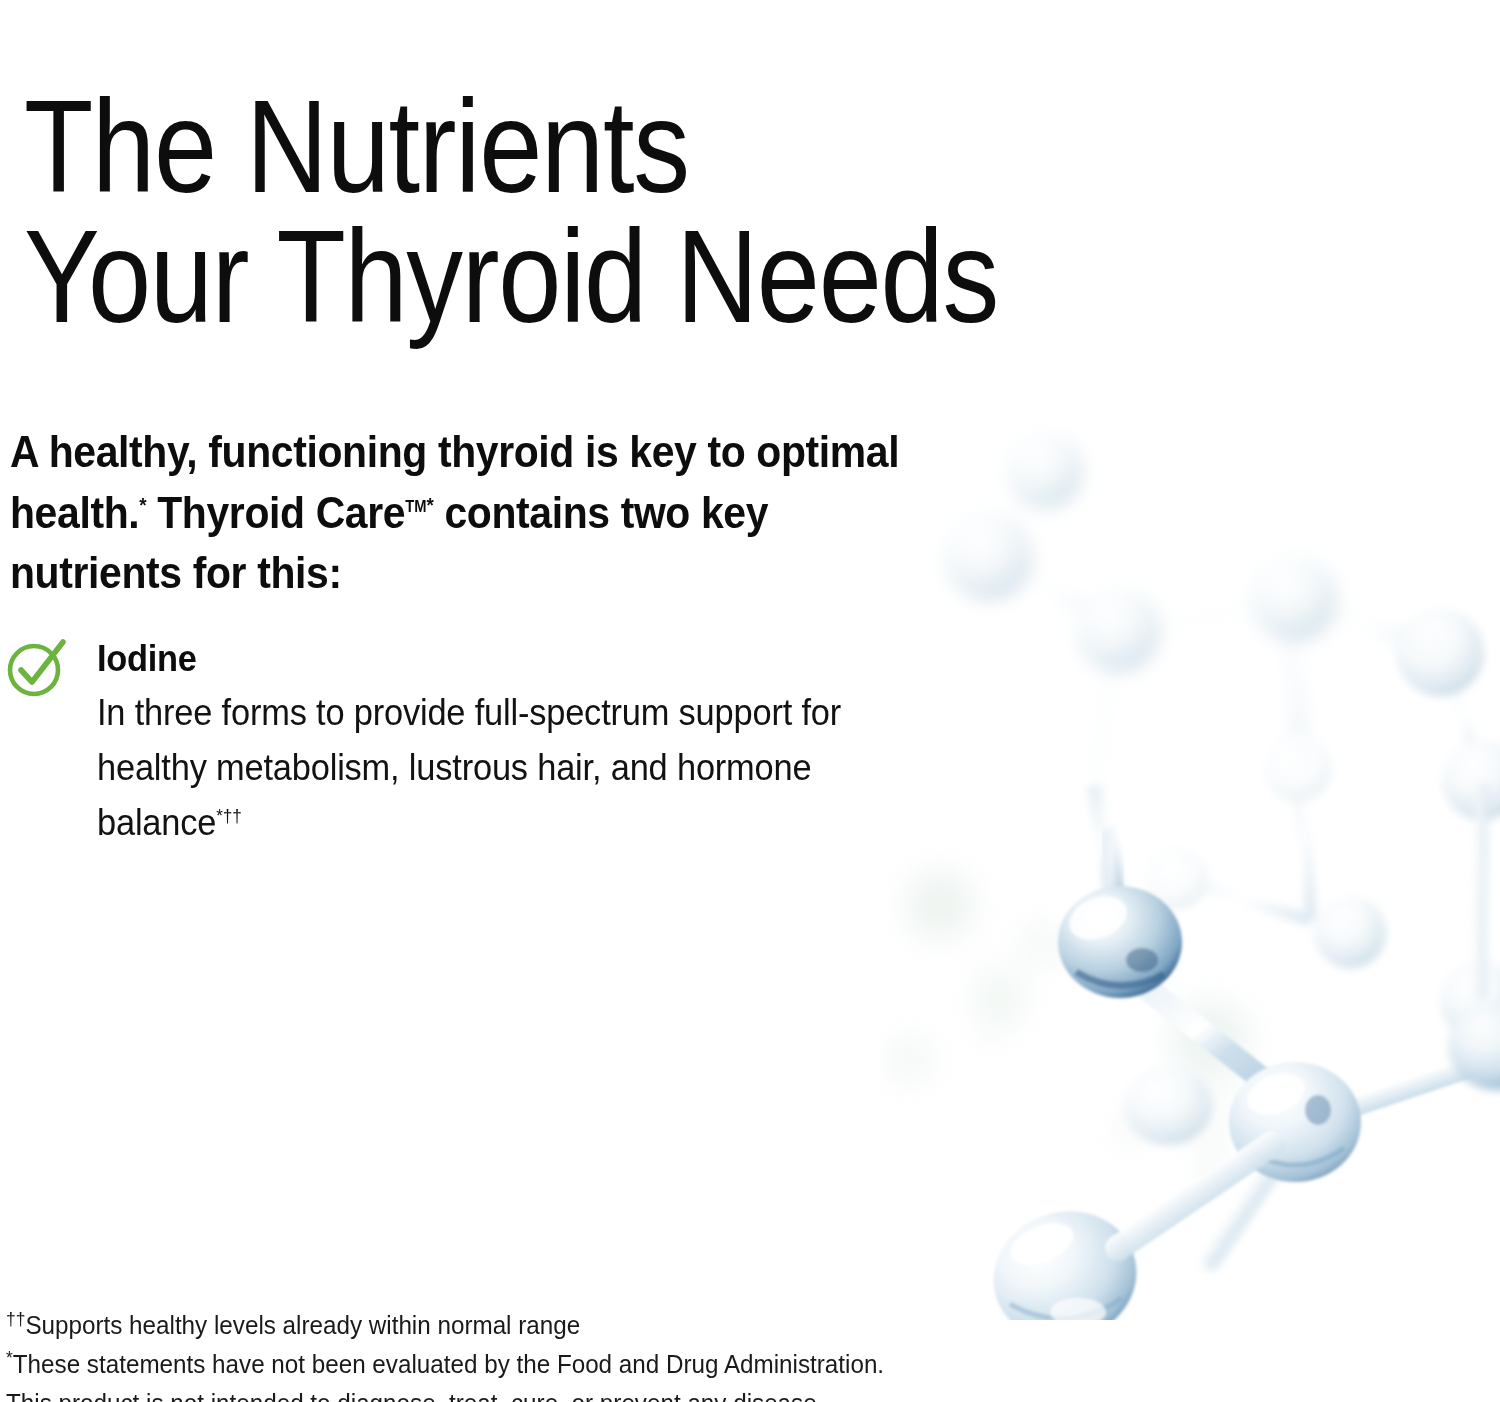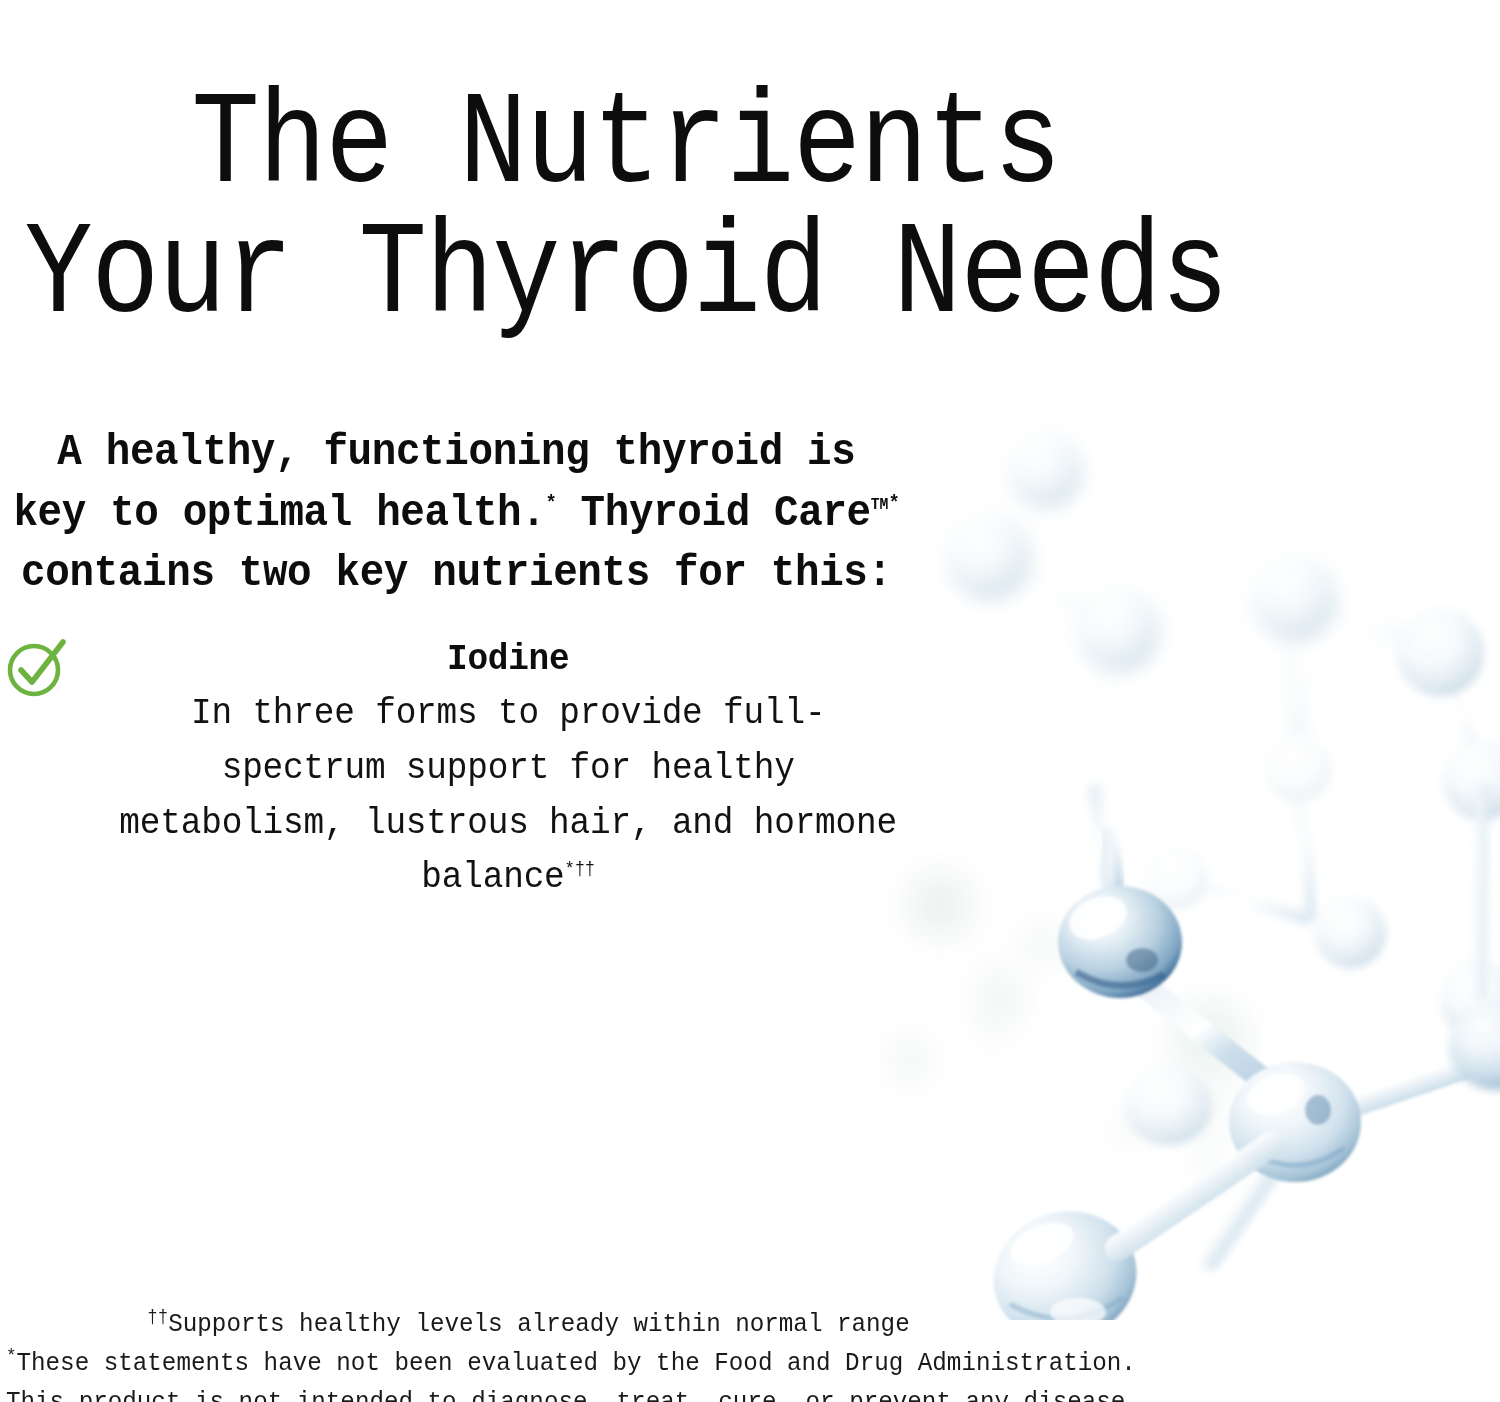--- a/index.html
+++ b/index.html
@@ -6,23 +6,22 @@
     margin: 0;
     padding: 0;
     background: #ffffff;
   }
   #page {
     position: relative;
     width: 1500px;
     height: 1402px;
     background: #ffffff;
     overflow: hidden;
-    font-family: Liberation Mono, monospace;
+    font-family: Liberation Sans, sans-serif;
     color: #0a0a0a;
-    text-align: center;
   }
 
   
   #molecule-art {
     position: absolute;
     left: 880px;
     top: 360px;
     width: 620px;
     height: 960px;
     pointer-events: none;
@@ -80,21 +79,21 @@
 
   .check-icon {
     flex: 0 0 auto;
     width: 64px;
     height: 64px;
     margin-top: 2px;
   }
   .check-icon svg { display: block; width: 64px; height: 64px; overflow: visible; }
 
   .benefit-body {
-    margin-left: 44px;
+    margin-left: 29px;
     padding-top: 4px;
   }
   .benefit-title {
     font-size: 37px;
     font-weight: 700;
     letter-spacing: -0.3px;
     color: #0d0d0d;
     transform: scaleX(0.93);
     transform-origin: left top;
     margin-bottom: 6px;

